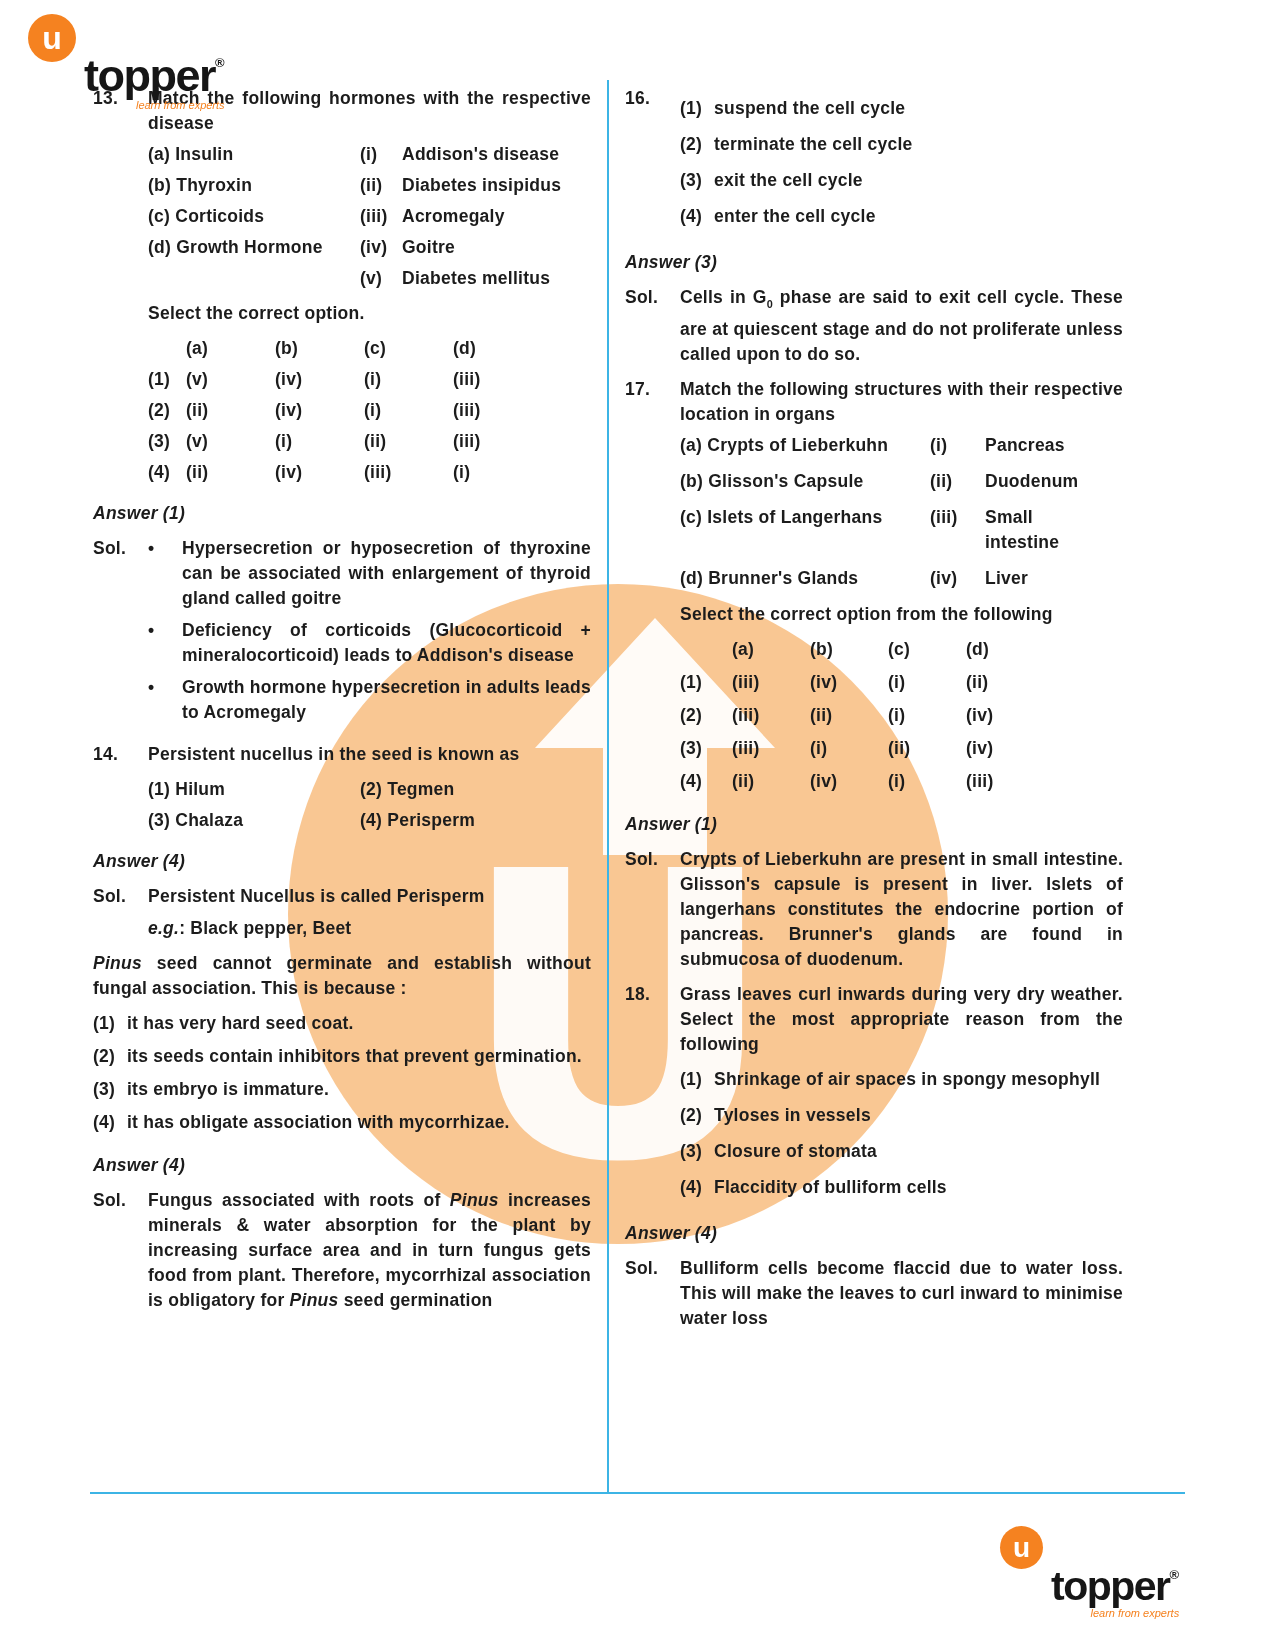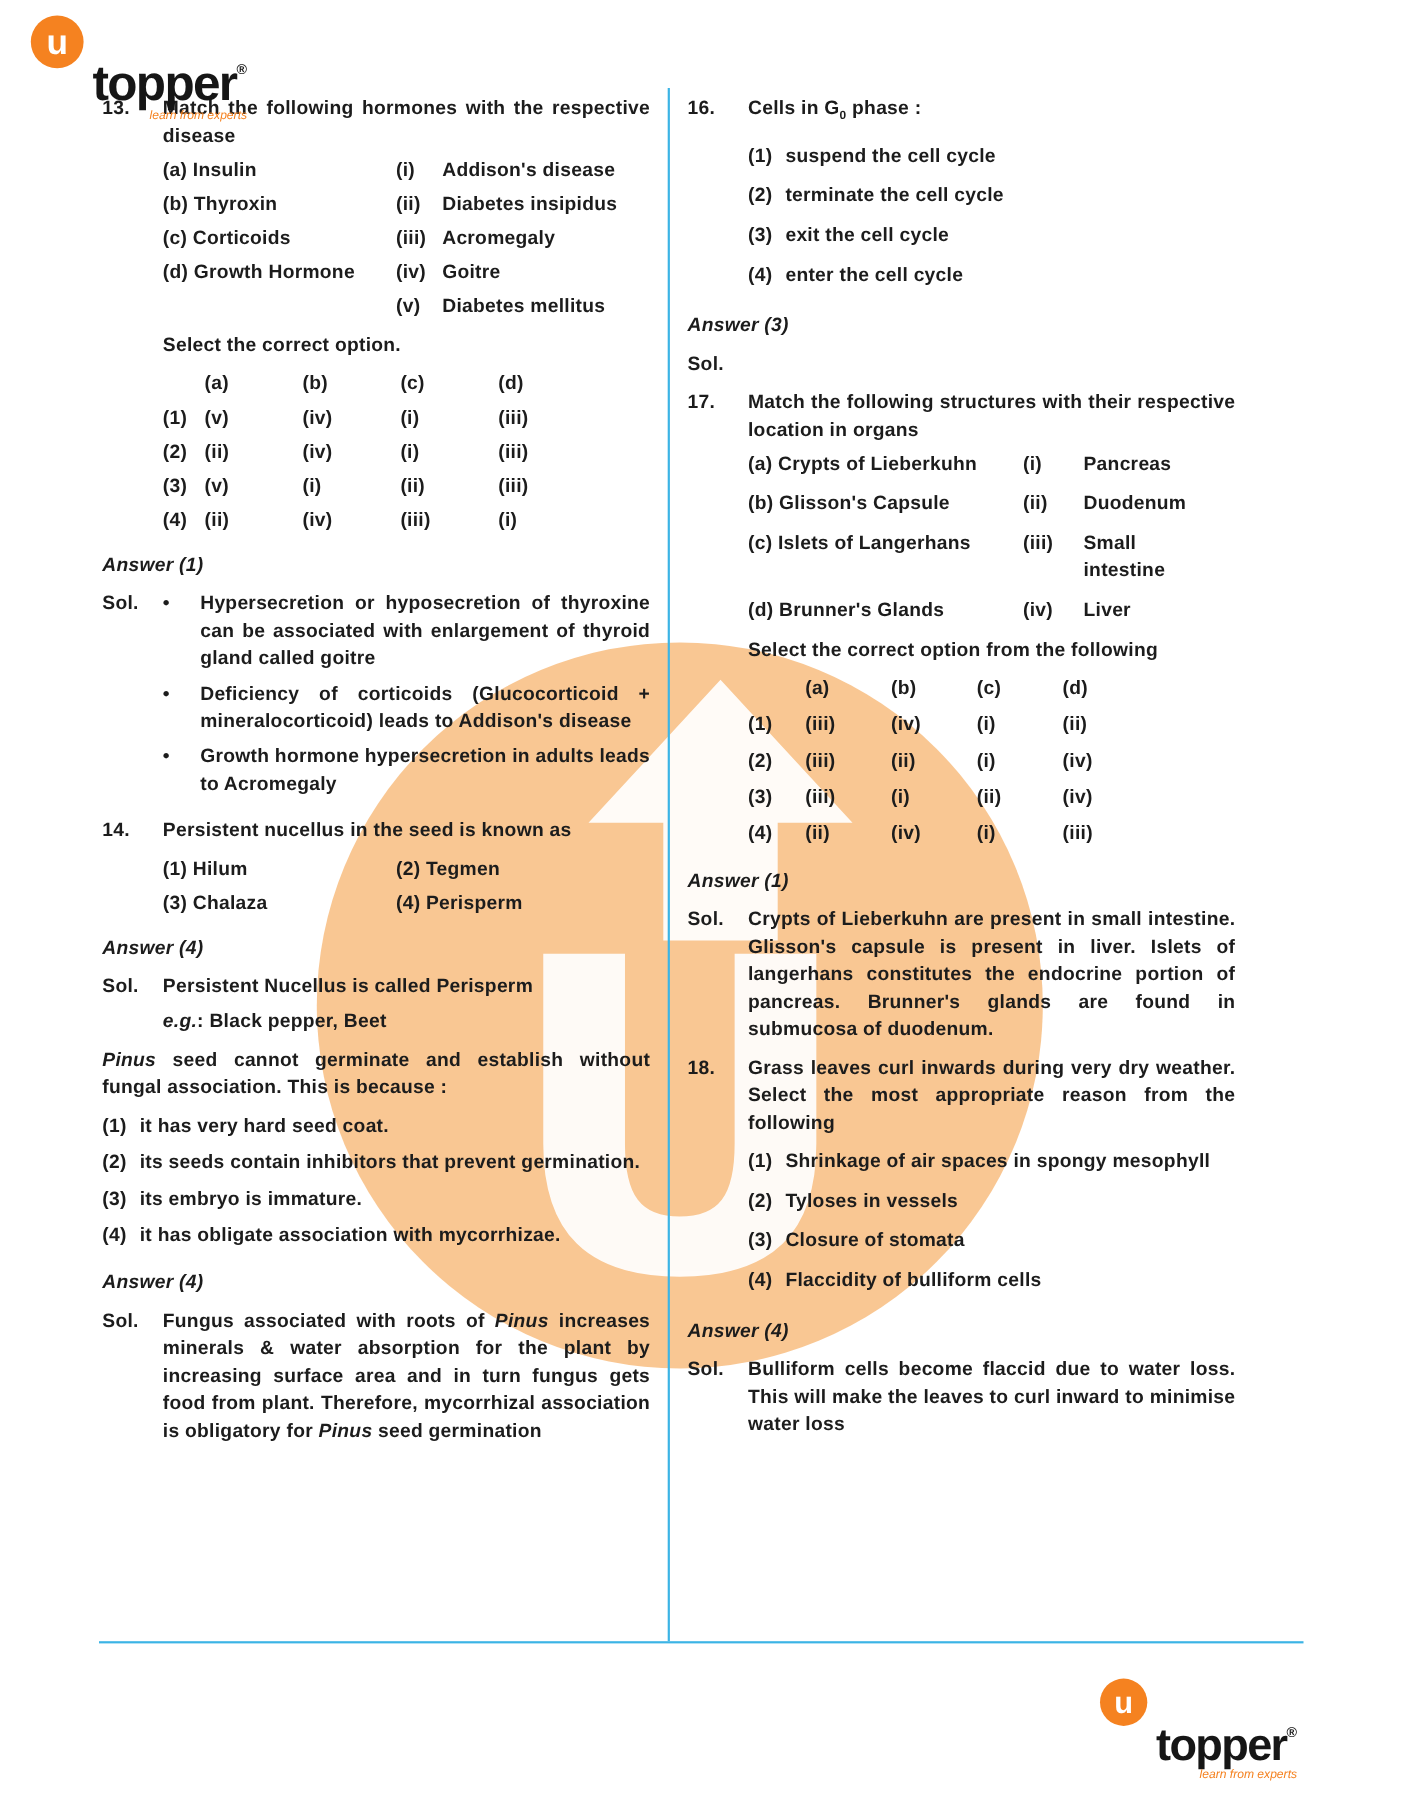--- a/index.html
+++ b/index.html
@@ -288,21 +288,20 @@
       </div>
 
     </section>
 
     <section class="col col-right">
 
       <article class="q">
         <div class="qrow">
           <span class="qnum">16.</span>
           <div class="qbody">
-            <p class="qtext"><span>Cells in G</span><sub>0</sub><span> phase :</span></p>
             <div class="opts">
               <div class="opt">
                   <span class="optn">(1)</span>
                   <p class="optt">suspend the cell cycle</p>
                 </div>
               <div class="opt">
                   <span class="optn">(2)</span>
                   <p class="optt">terminate the cell cycle</p>
                 </div>
               <div class="opt">
@@ -313,20 +312,23 @@
                   <span class="optn">(4)</span>
                   <p class="optt">enter the cell cycle</p>
                 </div>
             </div>
           </div>
         </div>
       </article>
       <p class="answer">Answer (3)</p>
       <div class="sol">
         <span class="sollabel">Sol.</span>
+        <div class="solbody">
+          <p class="soltext"><span>Cells in G</span><sub>0</sub><span> phase are said to exit cell cycle. These are at quiescent stage and do not proliferate unless called upon to do so.</span></p>
+        </div>
       </div>
 
       <article class="q">
         <div class="qrow">
           <span class="qnum">17.</span>
           <div class="qbody">
             <p class="qtext">Match the following structures with their respective location in organs</p>
             <div class="pairs">
               <div class="pair">
                   <span class="pl">(a) Crypts of Lieberkuhn</span>

